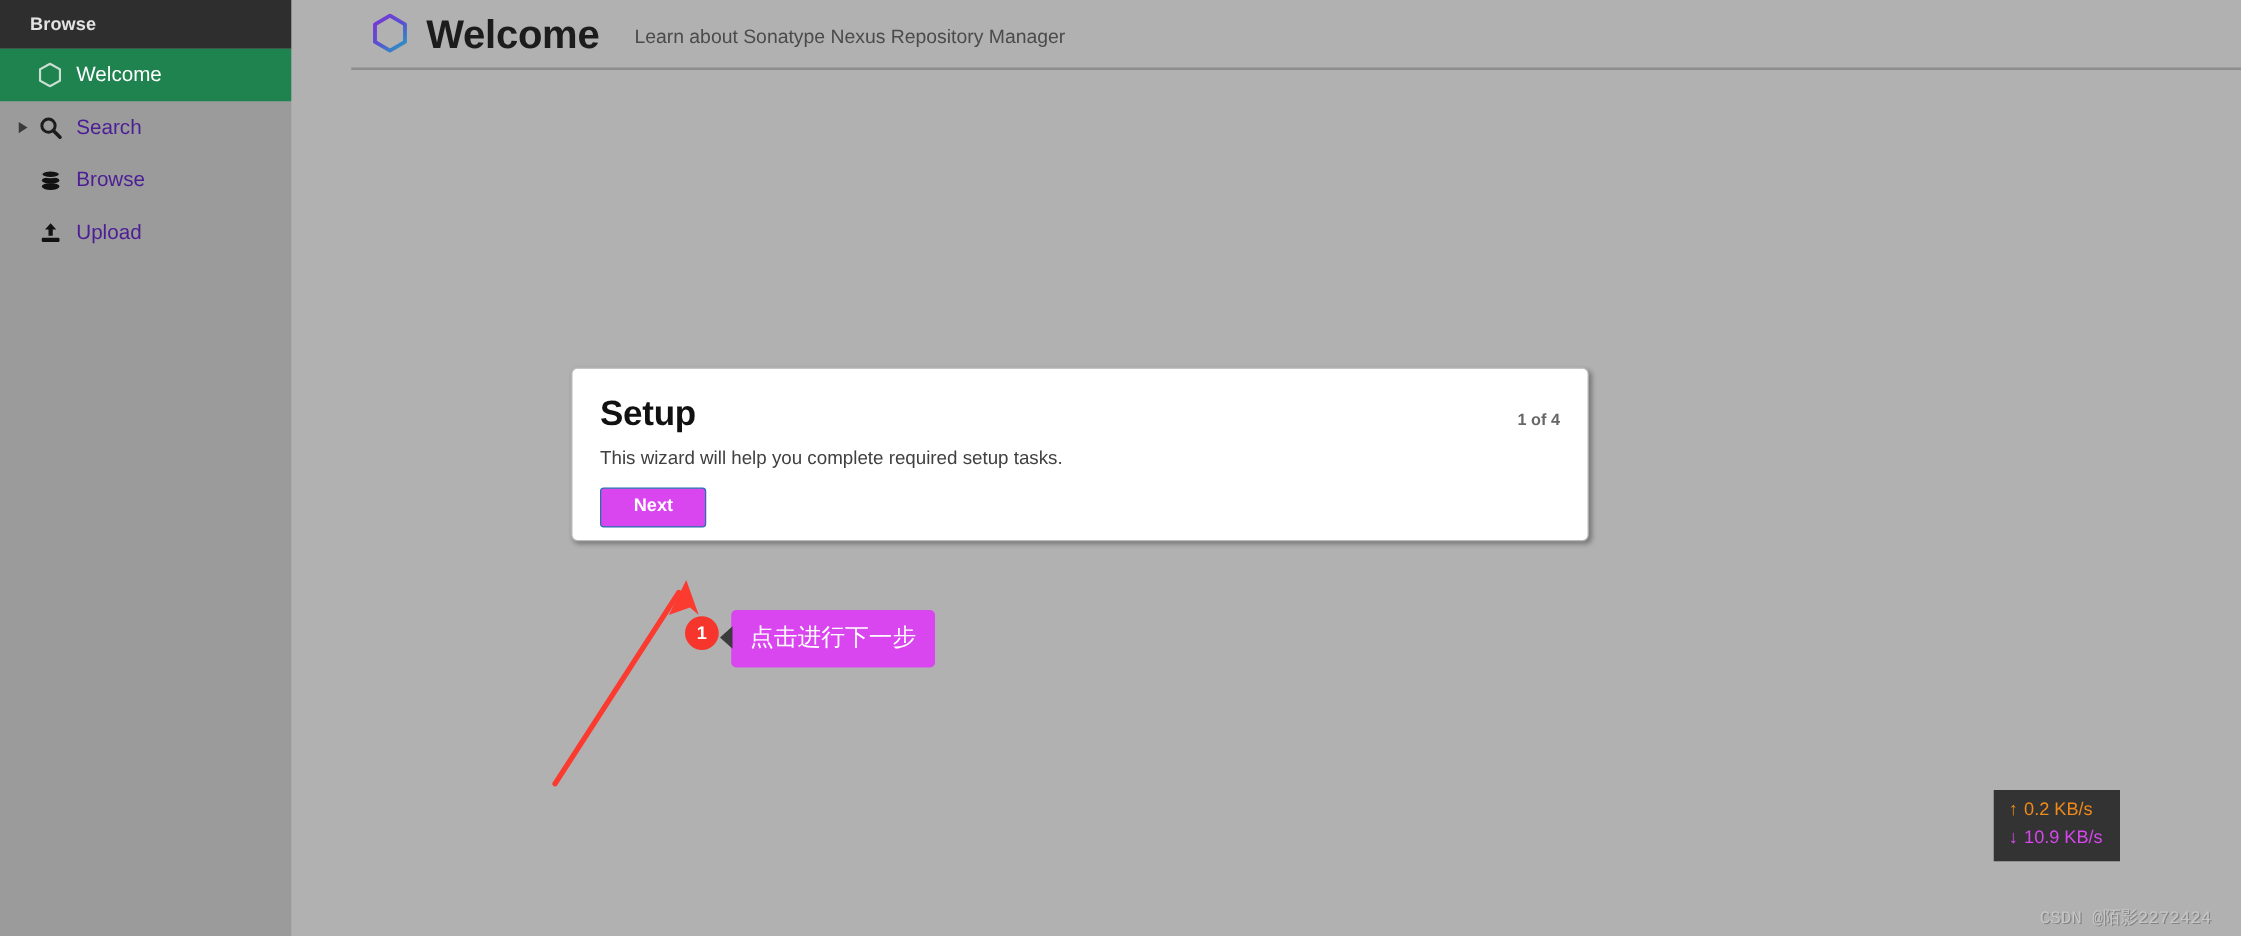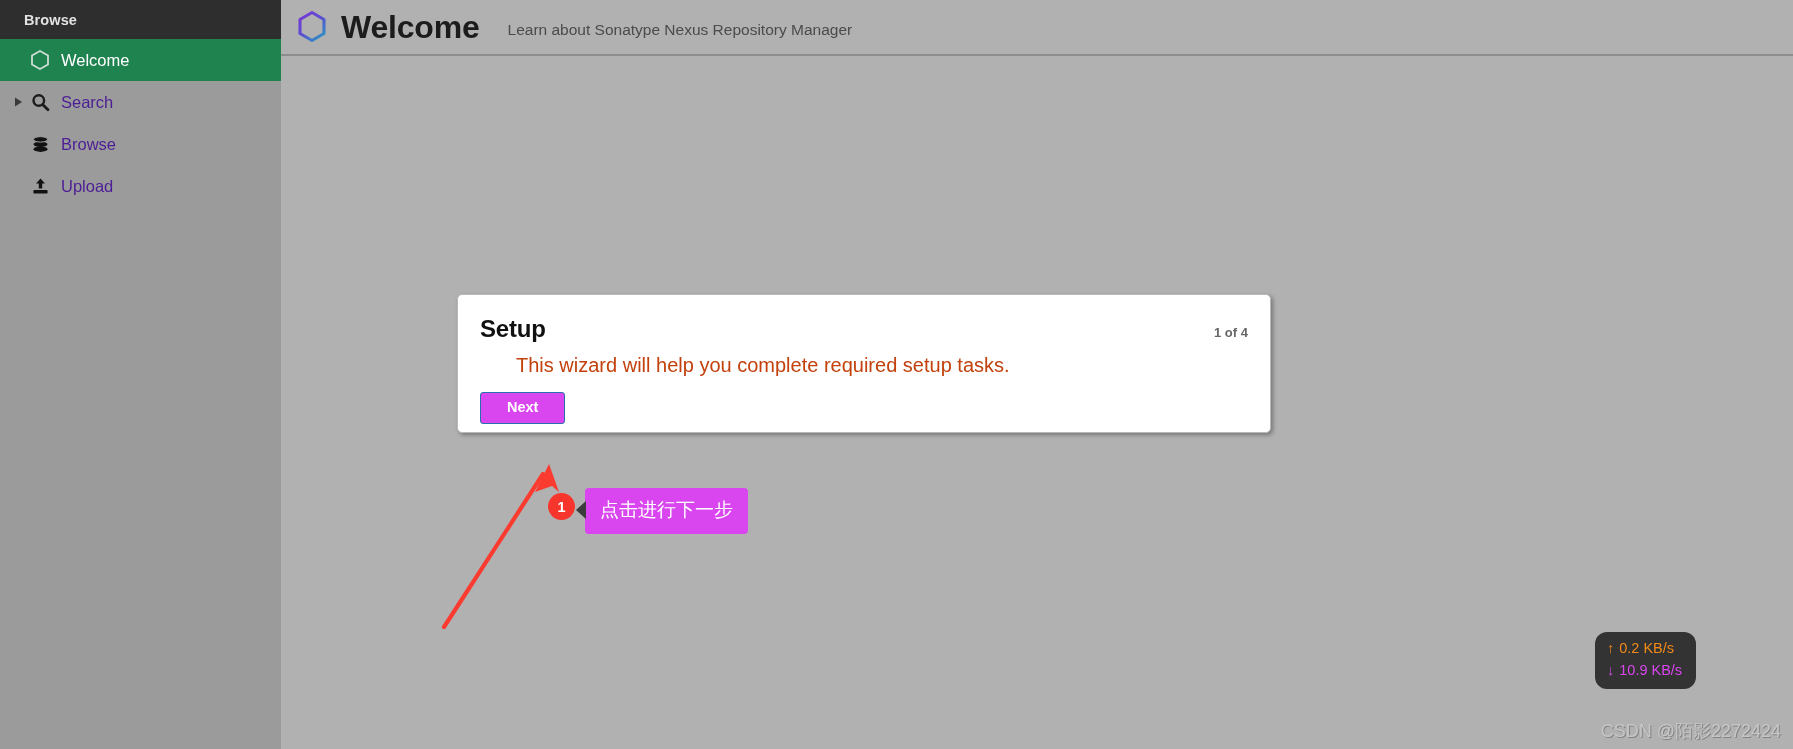--- a/index.html
+++ b/index.html
@@ -14,21 +14,21 @@
     background: #b1b1b2;
     font-family: "Liberation Sans", sans-serif;
     position: relative;
     -webkit-font-smoothing: antialiased;
   }
 
   
   #sidebar {
     position: absolute;
     left: 0; top: 0;
-    width: 281px;
+    width: 233px;
     height: 749px;
     background: #9b9b9b;
     box-sizing: border-box;
     z-index: 5;
   }
   #sidebar-header {
     height: 39px;
     background: #2e2e2e;
     display: flex;
     align-items: center;
@@ -122,37 +122,36 @@
     box-shadow: 2px 2px 4px rgba(0,0,0,.33);
     box-sizing: border-box;
     z-index: 20;
   }
   #modal-titlerow {
     display: flex;
     align-items: baseline;
     padding: 20px 22px 0 22px;
   }
   #modal-title {
-    font-size: 24px;
+    font-size: 28px;
     font-weight: bold;
     color: #111;
     letter-spacing: -.2px;
     flex: 1;
   }
   #modal-step {
     font-size: 13px;
     color: #676767;
     font-weight: bold;
     white-space: nowrap;
   }
   #modal-desc {
     padding: 11px 22px 0 22px;
-    font-size: 20px;
-    color: #c2410c;
-    margin-left: 36px;
+    font-size: 15px;
+    color: #404040;
   }
   #modal-actions {
     padding: 15px 22px 0 22px;
   }
   #next-button {
     background: #d946ef;
     color: #ffffff;
     border: 1px solid #2670ad;
     border-radius: 3px;
     font-family: "Liberation Sans", sans-serif;
@@ -209,40 +208,41 @@
     border-bottom: 9px solid transparent;
     border-right: 10px solid #3b3b3b;
   }
 
   
   #netspeed {
     position: absolute;
     left: 1595px;
     top: 632px;
     background: #333333;
-    border-radius: 12px;
+    border-radius: 0;
     padding: 6px 14px 7px 12px;
     font-size: 14.5px;
     line-height: 1.5;
     z-index: 50;
   }
   #netspeed .up   { color: #f08a18; white-space: nowrap; }
   #netspeed .down { color: #d946ef; white-space: nowrap; }
   #netspeed .arrow { margin-right: 5px; }
 
   
   #watermark {
     position: absolute;
-    right: 12px;
+    right: 24px;
     bottom: 6px;
-    font-size: 18px;
+    font-size: 14px;
     color: #c6c6c6;
     text-shadow: 1px 1px 0 rgba(120,120,120,.8);
     z-index: 55;
     white-space: nowrap;
+    font-family: Liberation Mono, monospace;
   }
 </style>
 </head>
 <body>
 
 <div id="sidebar">
 
   <div id="sidebar-header">
     <span class="title">Browse</span>
   </div>

